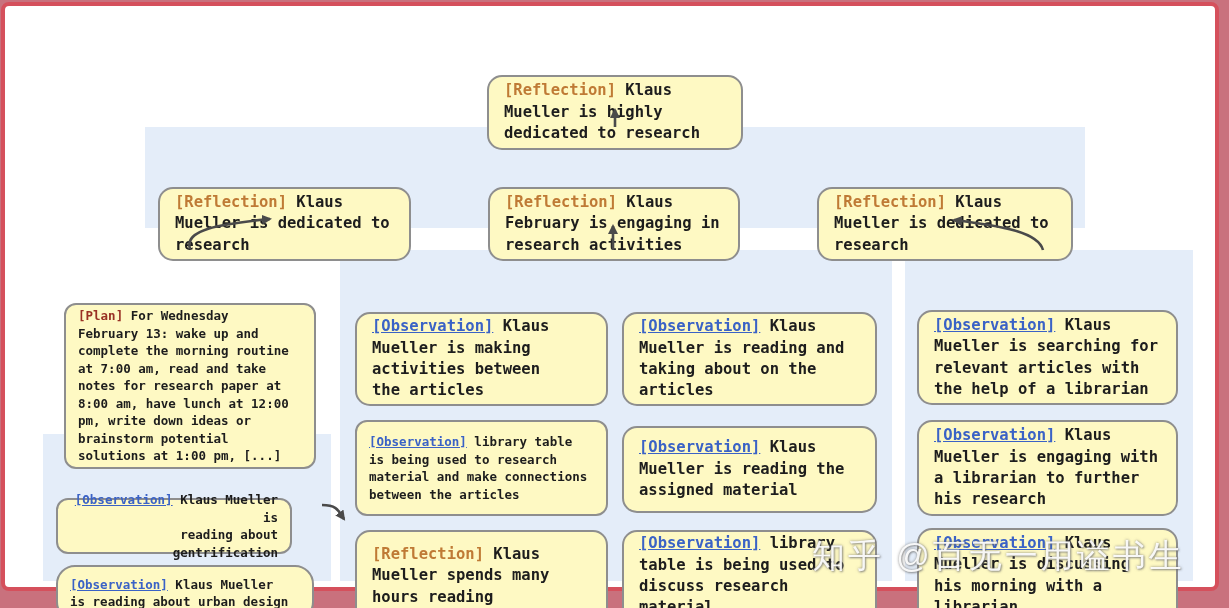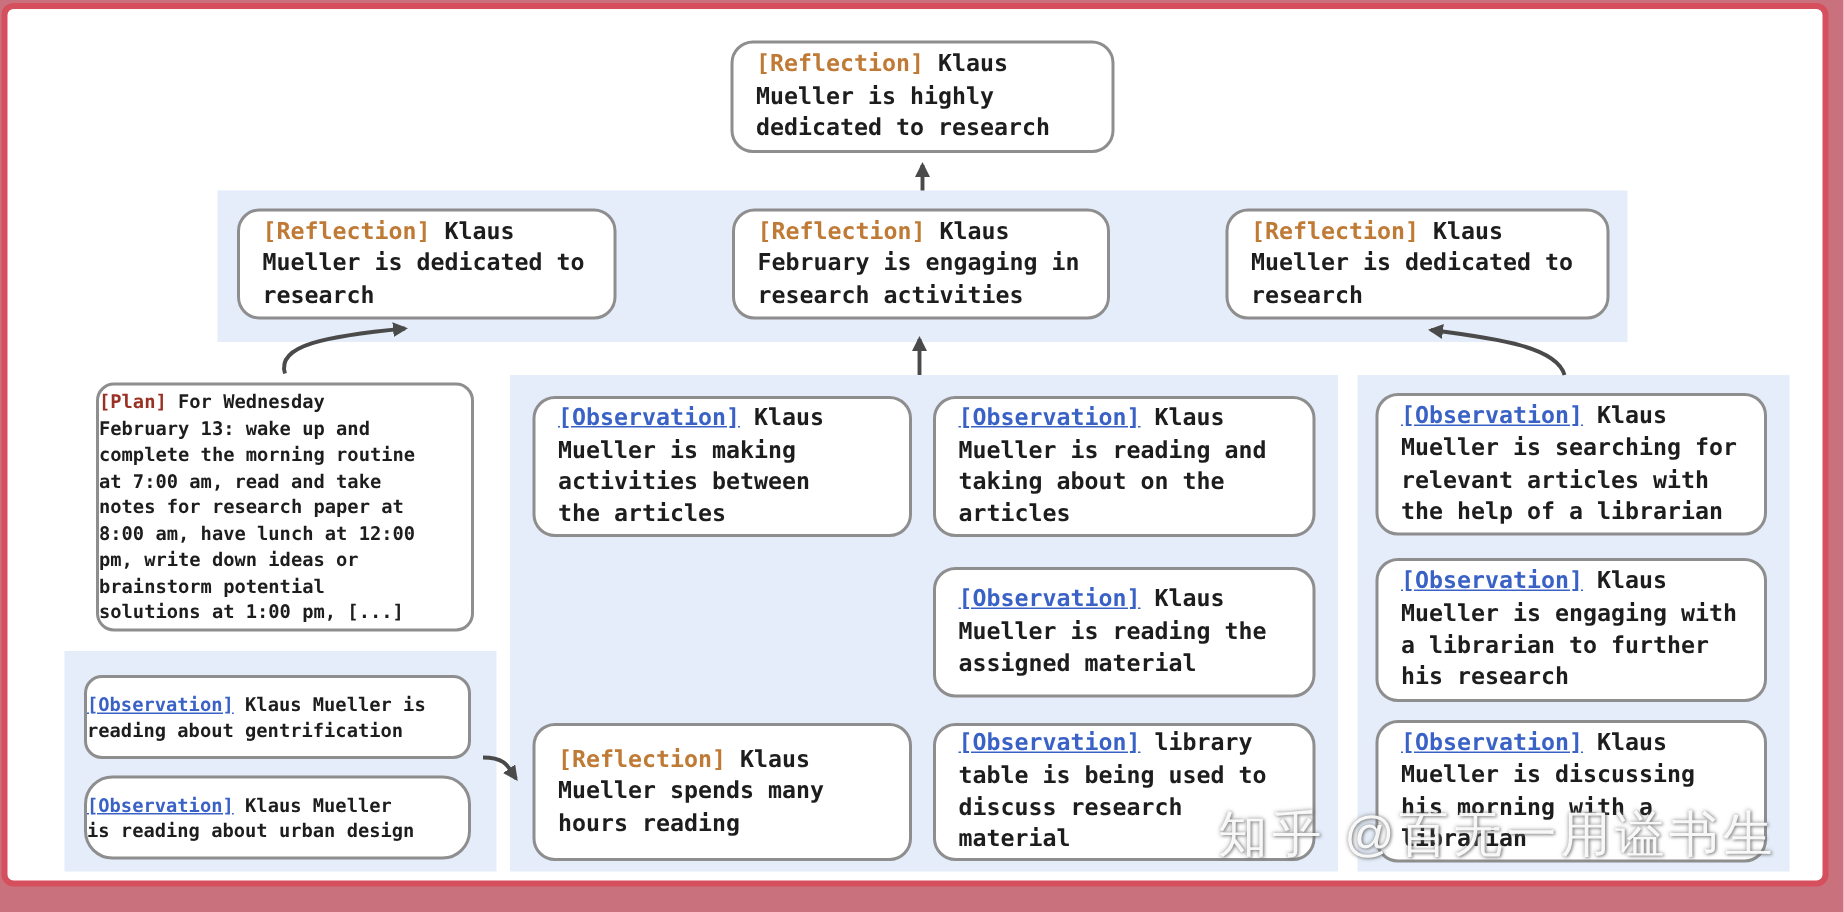--- a/index.html
+++ b/index.html
@@ -17,32 +17,33 @@
     border:4px solid var(--frame,#d5505c);
     border-radius:8px;
     box-sizing:border-box;
   }
   .band{
     position:absolute;
     background:var(--band,#e4edf9);
   }
   .box{
     position:absolute;
-    background:#ffffff;
+    background:#fef9c3;
     border:2.5px solid var(--box_border,#8e8e8e);
     border-radius:15px;
     box-sizing:border-box;
     display:flex;align-items:center;
     padding:4px 15px;
     color:var(--text,#1d1d1d);
     font-weight:bold;
     white-space:pre-wrap;
+    margin-top:48px;
   }
   .fs-lg{font-size:15.5px;line-height:1.38;}
-  .fs-sm{font-size:12.5px;line-height:1.4;border-radius:12px;padding:4px 0;}
+  .fs-sm{font-size:12.5px;line-height:1.4;border-radius:12px;padding:4px 12px;}
   .lbl-reflection{color:var(--reflection,#bf7a35);}
   .lbl-observation{color:var(--observation,#3a62c6);text-decoration:underline;}
   .lbl-plan{color:var(--plan,#993124);}
   svg.edges{position:absolute;left:0;top:0;pointer-events:none;}
   .watermark{
     position:absolute;left:812px;top:534px;
     font-family:"Liberation Sans","DejaVu Sans",sans-serif;
     font-size:33px;letter-spacing:3px;
     color:rgba(255,255,255,0.92);
     text-shadow:0 0 3px rgba(110,110,110,0.75),1px 1px 2px rgba(110,110,110,0.6);
@@ -88,34 +89,40 @@
 February 13: wake up and
 complete the morning routine
 at 7:00 am, read and take
 notes for research paper at
 8:00 am, have lunch at 12:00
 pm, write down ideas or
 brainstorm potential
 solutions at 1:00 pm, [...]</span></div>
   </div>
 
-  <div class="box fs-sm" style="left:56px;top:450px;width:258px;height:56px;">
+  <div class="box fs-sm" style="left:56px;top:450px;width:236px;height:56px;text-align:right;">
     <div><span class="lbl-observation">[Observation]</span><span> Klaus Mueller is
 reading about gentrification</span></div>
   </div>
   <div class="box fs-sm" style="left:56px;top:517px;width:258px;height:56px;border-radius:19px;">
     <div><span class="lbl-observation">[Observation]</span><span> Klaus Mueller
 is reading about urban design</span></div>
   </div>
 
   <div class="box fs-lg" style="left:355px;top:264px;width:253px;height:94px;">
     <div><span class="lbl-observation">[Observation]</span><span> Klaus
 Mueller is making
 activities between
 the articles</span></div>
+  </div>
+  <div class="box fs-sm" style="left:355px;top:372px;width:253px;height:96px;">
+    <div><span class="lbl-observation">[Observation]</span><span> library table
+is being used to research
+material and make connections
+between the articles</span></div>
   </div>
   <div class="box fs-lg" style="left:355px;top:482px;width:253px;height:92px;">
     <div><span class="lbl-reflection">[Reflection]</span><span> Klaus
 Mueller spends many
 hours reading</span></div>
   </div>
 
   <div class="box fs-lg" style="left:622px;top:264px;width:255px;height:94px;">
     <div><span class="lbl-observation">[Observation]</span><span> Klaus
 Mueller is reading and

